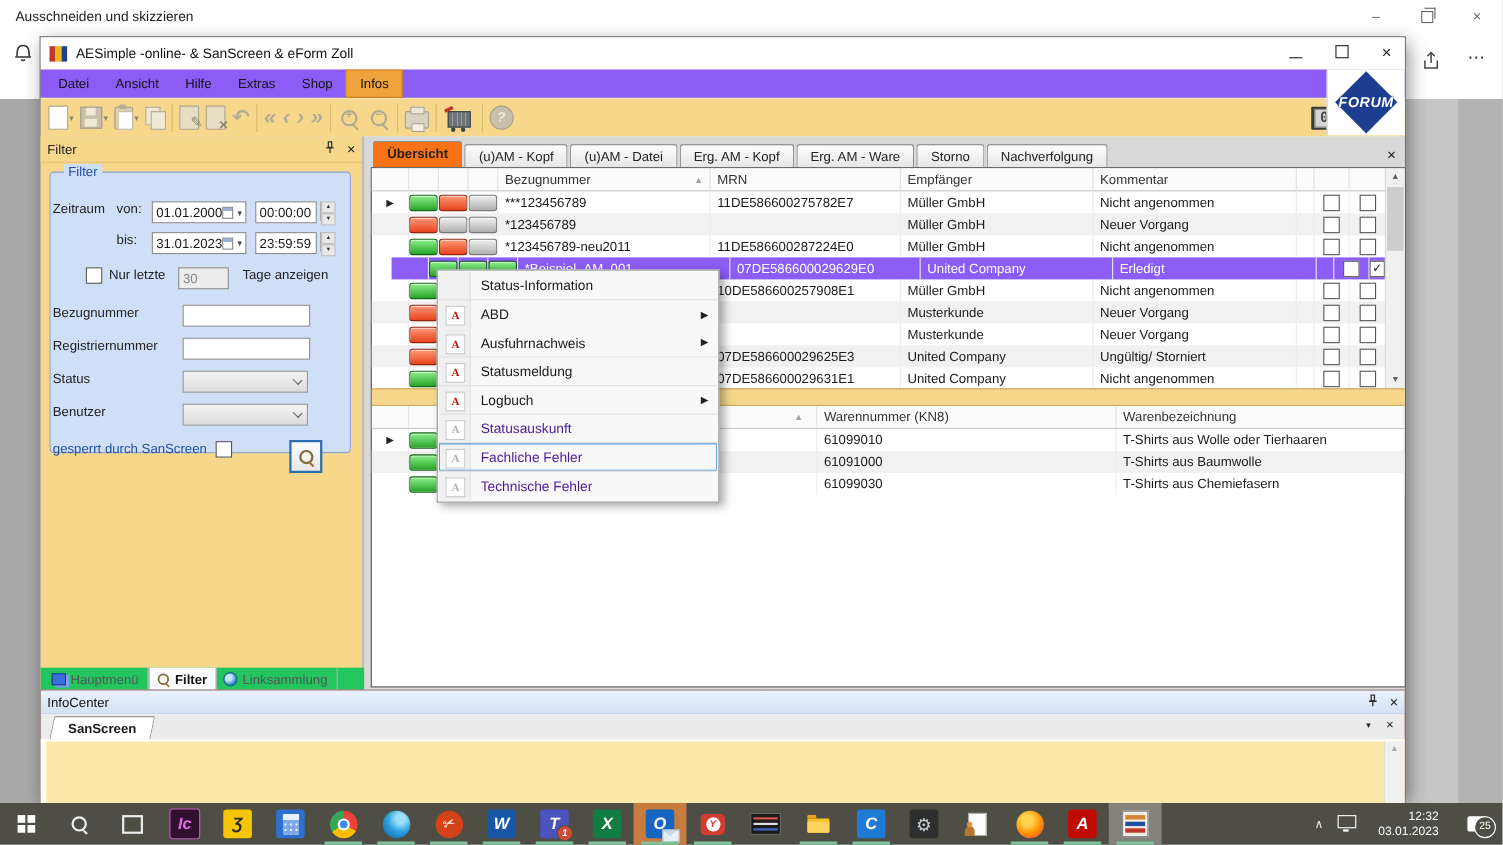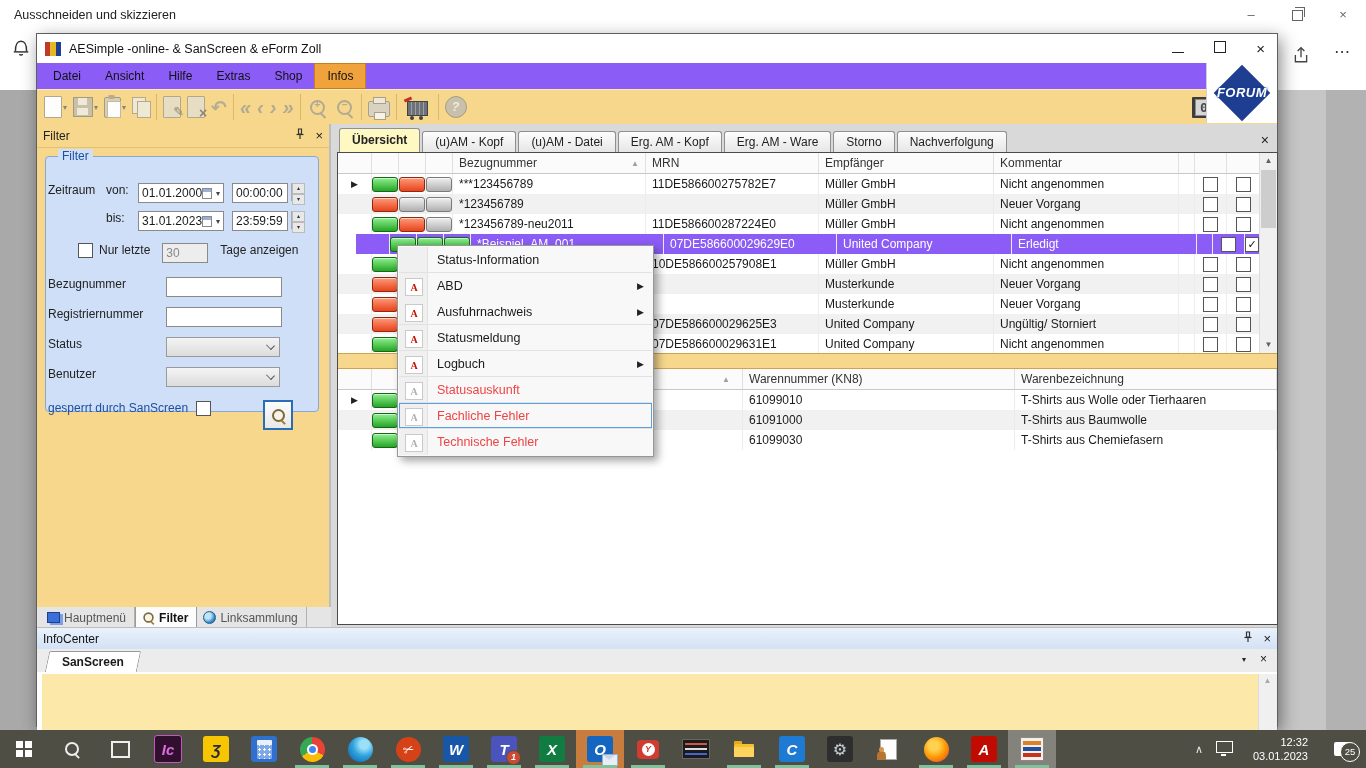--- a/index.html
+++ b/index.html
@@ -86,31 +86,31 @@
   .dd{font-size:8px;color:#444;margin-left:2px;}
   .spin{width:13px;height:18px;border-left:1px solid #aaa;display:flex;flex-direction:column;margin-left:3px;}
   .spin i{flex:1;font-size:6px;line-height:9px;text-align:center;color:#333;background:#e8e8e8;border:1px solid #bbb;}
   .cb{width:13px;height:13px;background:#fff;border:1px solid #555;display:inline-flex;align-items:center;justify-content:center;font-size:11px;line-height:11px;}
   .combo{background:linear-gradient(#f4f4f4,#dcdcdc);border:1px solid #9a9a9a;height:18px;position:relative;}
   .combo .chev{position:absolute;right:5px;top:4px;width:6px;height:6px;border-right:1.5px solid #555;border-bottom:1.5px solid #555;transform:rotate(45deg) scaleY(.8);}
   .searchbtn{position:absolute;right:36px;top:276px;width:26px;height:26px;background:linear-gradient(#fcfcfc,#e8e8e8);
     border:2px solid #2a6db5;display:flex;align-items:center;justify-content:center;}
   .mag2{width:9px;height:9px;border:2px solid #7a6a3a;border-radius:50%;position:relative;background:#f8f4ea;}
   .mag2:after{content:"";position:absolute;width:2px;height:6px;background:#a0762a;left:8px;top:8px;transform:rotate(-45deg);}
-  .dock-tabs{position:absolute;left:0;bottom:0;width:294px;height:20px;background:#e5e5e5;display:flex;align-items:flex-start;padding-left:4px;box-sizing:border-box;}
+  .dock-tabs{position:absolute;left:0;bottom:0;width:294px;height:20px;background:#22c55e;display:flex;align-items:flex-start;padding-left:4px;box-sizing:border-box;}
   .dtab{display:flex;align-items:center;gap:4px;padding:1px 8px 0 6px;height:19px;color:#555;border-right:1px solid #b5b1a9;}
   .dtab.active{background:#fcfcfc;border:1px solid #9a9a9a;border-top:none;font-weight:bold;color:#111;}
   .ic-win{width:11px;height:9px;background:#3a6fd8;border:1px solid #1d3e91;box-shadow:3px 2px 0 #7aa0e8;}
   .ic-globe{width:11px;height:11px;border-radius:50%;background:radial-gradient(circle at 35% 35%,#bfe3f8 0 30%,#2a7fc0 70%);border:1px solid #1a5f90;}
   
   .main{position:absolute;left:294px;top:0;width:948px;height:503px;}
   .tabstrip{position:absolute;left:0;top:4px;width:948px;height:24px;display:flex;align-items:flex-end;padding-left:8px;box-sizing:border-box;}
   .mtab{padding:0 12px;height:20px;line-height:20px;background:linear-gradient(#fdfdfd,#e6e6e6);border:1px solid #8f8f8f;
     border-bottom:none;border-radius:3px 3px 0 0;margin-right:2px;color:#222;}
-  .mtab.active{background:#fef9c3;font-weight:bold;height:23px;line-height:23px;}
+  .mtab.active{background:#f97316;font-weight:bold;height:23px;line-height:23px;}
   .tab-x{margin-left:auto;margin-right:10px;font-size:14px;color:#222;align-self:center;}
   .content{position:absolute;left:6px;top:28px;width:941px;height:473px;background:#fff;border:1px solid #4a4a4a;box-sizing:border-box;}
   .trow{display:flex;height:20px;align-items:center;}
   .trow.alt{background:#f1f1f1;}
   .trow.sel{background:#8b5cf6;color:#fff;margin-left:18px;}
   .thead{display:flex;height:20px;align-items:center;background:#fbfbfb;border-bottom:1px solid #c9c9c9;color:#333;}
   .cell{height:100%;display:flex;align-items:center;box-sizing:border-box;border-right:1px solid #ececec;overflow:hidden;white-space:nowrap;}
   .thead .cell{border-right:1px solid #e0e0e0;}
   .txt{padding-left:6px;}
   .u-c0{width:34px;justify-content:center;}
@@ -139,21 +139,21 @@
   .scroll-v .thumb{position:absolute;left:1px;top:17px;width:15px;height:58px;background:#cdcdcd;}
   .yellowband{position:absolute;left:0;top:200px;width:939px;height:16px;background:#f6d78c;border-top:1px solid #caa652;border-bottom:1px solid #caa652;box-sizing:border-box;}
   .lwrap{position:absolute;left:0;top:216px;width:939px;}
   
   .ctxmenu{position:absolute;left:397px;top:245px;width:257px;background:#f8f8f8;border:1px solid #979797;
     box-shadow:4px 4px 8px rgba(0,0,0,.35);z-index:50;padding:1px;box-sizing:border-box;}
   .ctxmenu .gut{position:absolute;left:1px;top:1px;bottom:1px;width:28px;background:#f0f0f0;border-right:1px solid #e2e2e2;}
   .cmi{position:relative;height:26px;display:flex;align-items:center;box-sizing:border-box;}
   .cmi.sep{border-bottom:1px solid #e2e2e2;}
   .cmi .lbl{margin-left:38px;color:#1a1a1a;font-size:12.5px;}
-  .cmi.dis .lbl{color:#ef4444;}
+  .cmi.dis .lbl{color:#4c1d95;}
   .cmi.focus{box-shadow:inset 0 0 0 1px #5aa0dc;}
   .pdfi{position:absolute;left:6px;top:5px;width:16px;height:16px;background:#fff;border:1px solid #c9c9c9;
     display:flex;align-items:center;justify-content:center;font-size:10px;font-weight:bold;color:#c41200;font-family:"Liberation Serif",serif;}
   .pdfi.dis{color:#b0b0b0;}
   .subarr{position:absolute;right:8px;font-size:9px;color:#222;}
   
   .infocenter{position:relative;height:102px;background:#7f1d1d;border-top:1px solid #bdbdbd;}
   .ic-head{height:21px;background:linear-gradient(#eaf2fc,#d3e1f5);display:flex;align-items:center;padding:0 6px;}
   .ic-head .t{flex:1;color:#111;}
   .ic-head .x{font-size:13px;margin-left:10px;}

